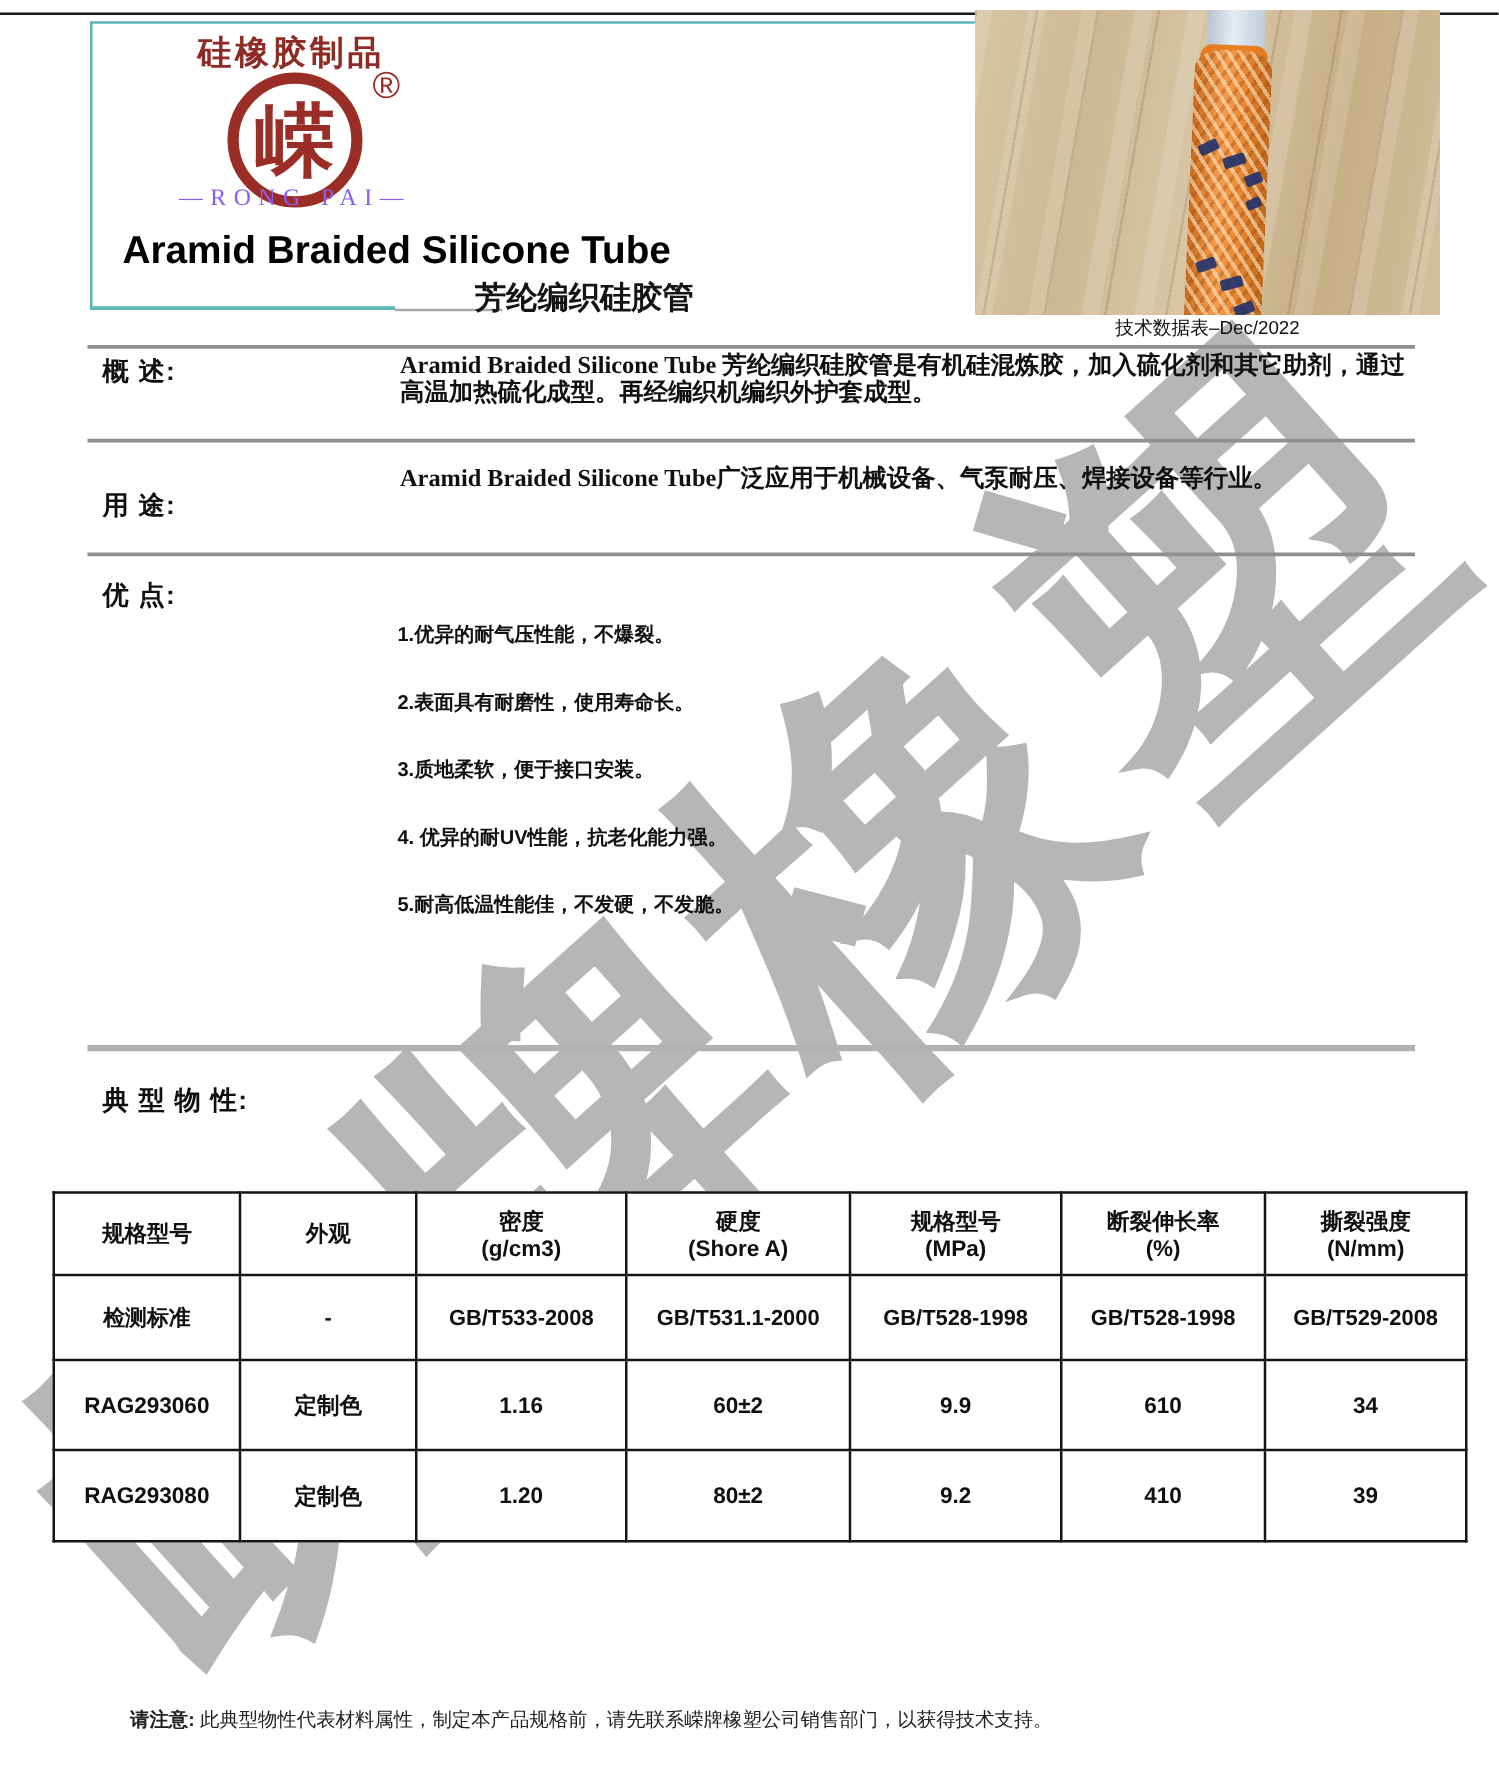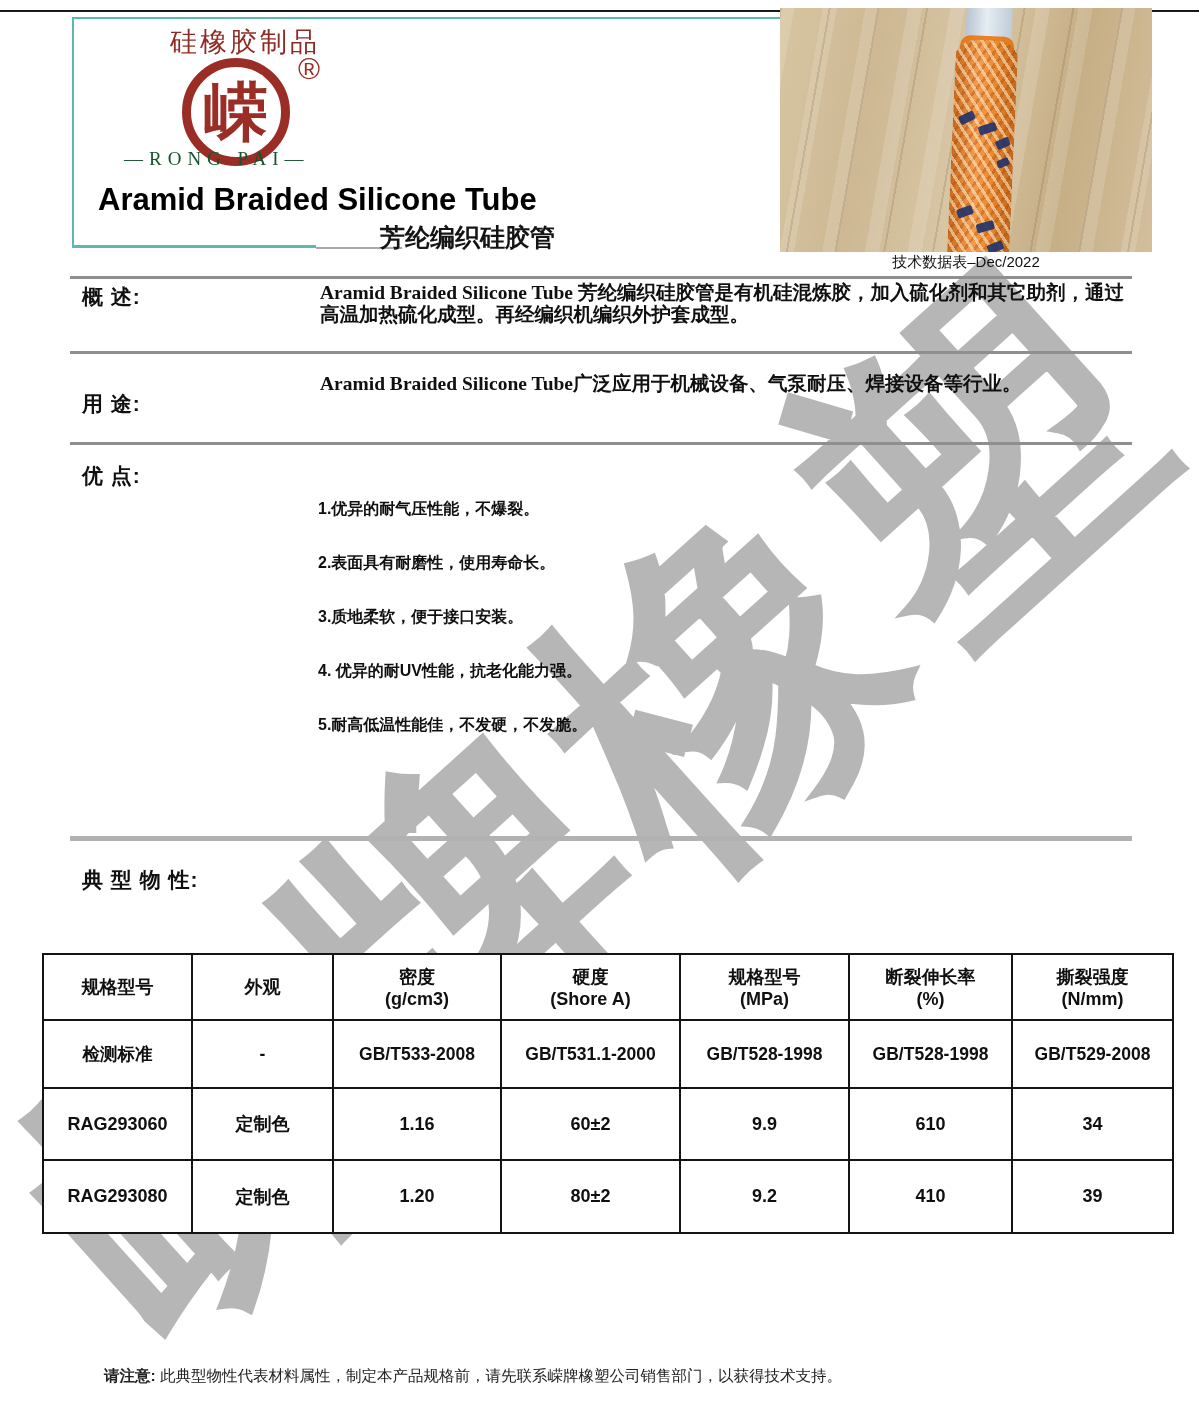--- a/index.html
+++ b/index.html
@@ -22,27 +22,27 @@
   .top-rule{left:0;top:10px;width:1199px;height:2px;background:#1a1a1a;z-index:2;}
 
   
   .teal{background:#5cb8b2;z-index:2;}
   .teal-top{left:72px;top:17px;width:712px;height:2px;}
   .teal-left{left:72px;top:17px;width:2px;height:230px;}
   .teal-bottom{left:72px;top:245px;width:244px;height:3px;}
   .teal-shadow{left:316px;top:247px;width:86px;height:2px;background:#a9a9a9;z-index:2;}
 
   
-  .brand-tagline{left:158px;top:24px;font-size:27px;font-weight:400;color:#8e2b24;letter-spacing:3px;z-index:2;margin-left:12px;}
+  .brand-tagline{left:158px;top:24px;font-size:27px;font-weight:700;color:#8e2b24;letter-spacing:3px;z-index:2;}
   .emblem{left:182px;top:58px;width:108px;height:108px;border:9px solid #9a2e27;border-radius:50%;
     display:flex;align-items:center;justify-content:center;z-index:2;box-sizing:border-box;}
   .emblem-char{font-size:64px;font-weight:700;color:#9a2e27;line-height:1;}
   .registered{left:298px;top:52px;font-size:30px;color:#9a2e27;z-index:2;font-weight:400;}
-  .rongpai{left:124px;top:148px;width:270px;font-size:19px;letter-spacing:6px;
-    color:#14532d;z-index:2;font-family:"Liberation Serif",serif;}
+  .rongpai{left:101px;top:148px;width:270px;text-align:center;font-size:19px;letter-spacing:6px;
+    color:#8b5cf6;z-index:2;font-family:"Liberation Serif",serif;}
 
   
   .title{left:98px;top:182px;font-size:31px;font-weight:700;color:#000000;z-index:2;}
   .subtitle{left:380px;top:221px;width:360px;text-align:left;font-size:25px;font-weight:700;z-index:2;}
 
   
   .photo{left:780px;top:8px;width:372px;height:244px;overflow:hidden;z-index:3;
     background:
       repeating-linear-gradient(100deg, rgba(101,72,40,.16) 0 2px, rgba(0,0,0,0) 2px 48px),
       repeating-linear-gradient(100deg, rgba(255,255,255,.14) 0 14px, rgba(0,0,0,0) 14px 42px),

